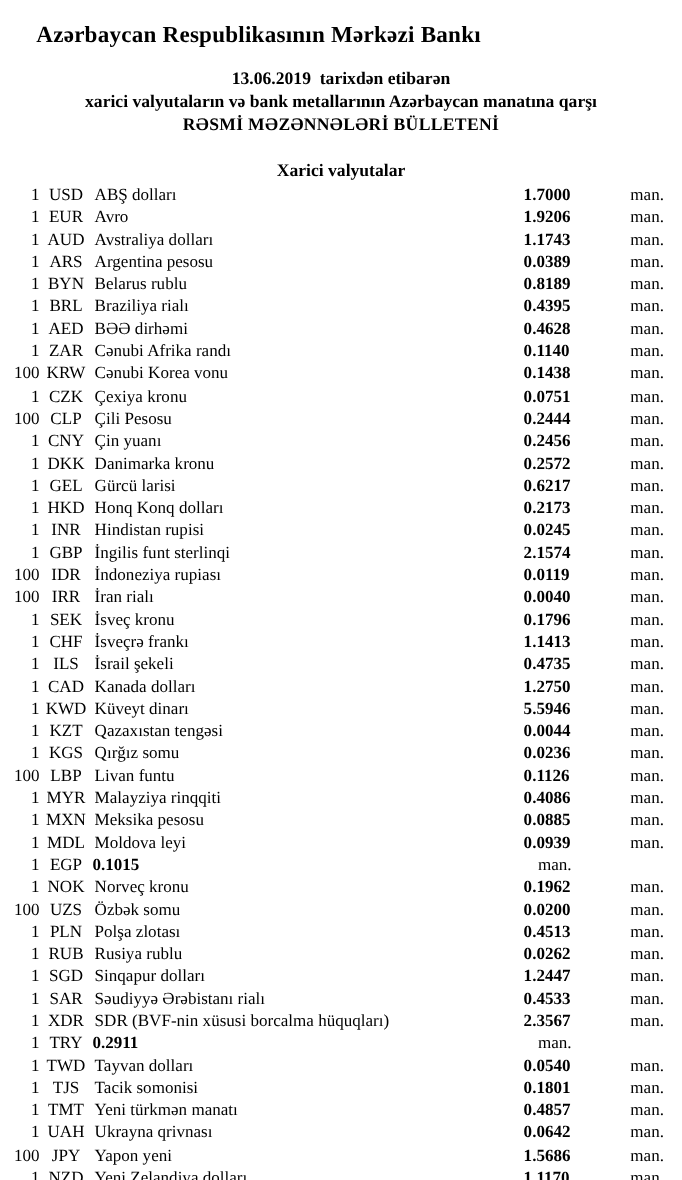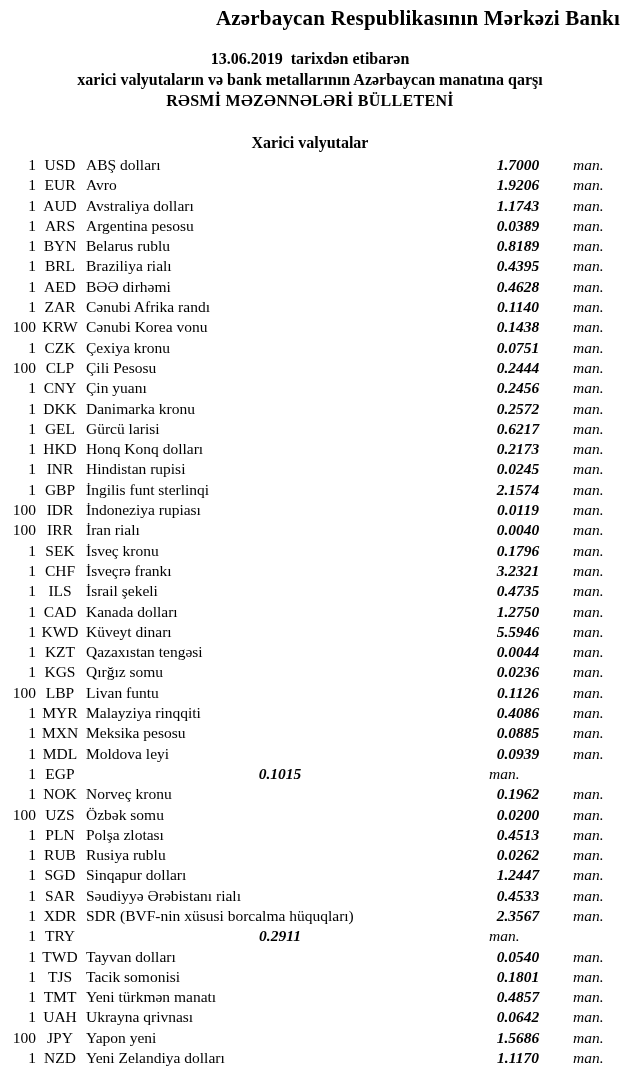--- a/index.html
+++ b/index.html
@@ -10,26 +10,27 @@
     font-family: "Liberation Serif", "DejaVu Serif", serif;
   }
   .page {
     position: relative;
     width: 620px;
     height: 1073px;
     background: #ffffff;
     overflow: hidden;
   }
   .h1 {
-    padding-top: 5px;
+    padding-top: 18px;
     font-size: 21px;
     line-height: 27px;
     font-weight: bold;
-    text-align: right;
+    text-align: left;
     letter-spacing: 0.2px;
+    margin-left: 33px;
   }
   .h2 {
     font-size: 16px;
     line-height: 21px;
     font-weight: bold;
     text-align: center;
     white-space: pre-wrap;
   }
   .h2.date { margin-top: 16px; }
   .h2.bulletin { line-height: 22px; letter-spacing: 0.3px; }
@@ -47,22 +48,22 @@
     display: grid;
     grid-template-columns: 36px 48px 1fr 84px 60px;
     height: 20.3px;
     align-items: baseline;
     font-size: 15.5px;
   }
   .cell { white-space: nowrap; overflow: visible; }
   .qty  { text-align: right; }
   .code { text-align: center; }
   .name { padding-left: 2px; }
-  .rate { text-align: center; font-weight: bold; font-style: italic; }
-  .unit { padding-left: 13px; font-style: italic; }
+  .rate { text-align: left; font-weight: bold; }
+  .unit { padding-left: 13px; }
 </style>
 </head>
 <body>
 
 <div class="page">
   <header>
     <div class="h1">Azərbaycan Respublikasının Mərkəzi Bankı</div>
     <div class="h2 date">13.06.2019  tarixdən etibarən</div>
     <div class="h2">xarici valyutaların və bank metallarının Azərbaycan manatına qarşı</div>
     <div class="h2 bulletin">RƏSMİ MƏZƏNNƏLƏRİ BÜLLETENİ</div>
@@ -208,21 +209,21 @@
         <div class="cell qty">1</div>
         <div class="cell code">SEK</div>
         <div class="cell name">İsveç kronu</div>
         <div class="cell rate">0.1796</div>
         <div class="cell unit">man.</div>
       </div>
       <div class="row">
         <div class="cell qty">1</div>
         <div class="cell code">CHF</div>
         <div class="cell name">İsveçrə frankı</div>
-        <div class="cell rate">3.2321</div>
+        <div class="cell rate">1.1413</div>
         <div class="cell unit">man.</div>
       </div>
       <div class="row">
         <div class="cell qty">1</div>
         <div class="cell code">ILS</div>
         <div class="cell name">İsrail şekeli</div>
         <div class="cell rate">0.4735</div>
         <div class="cell unit">man.</div>
       </div>
       <div class="row">

